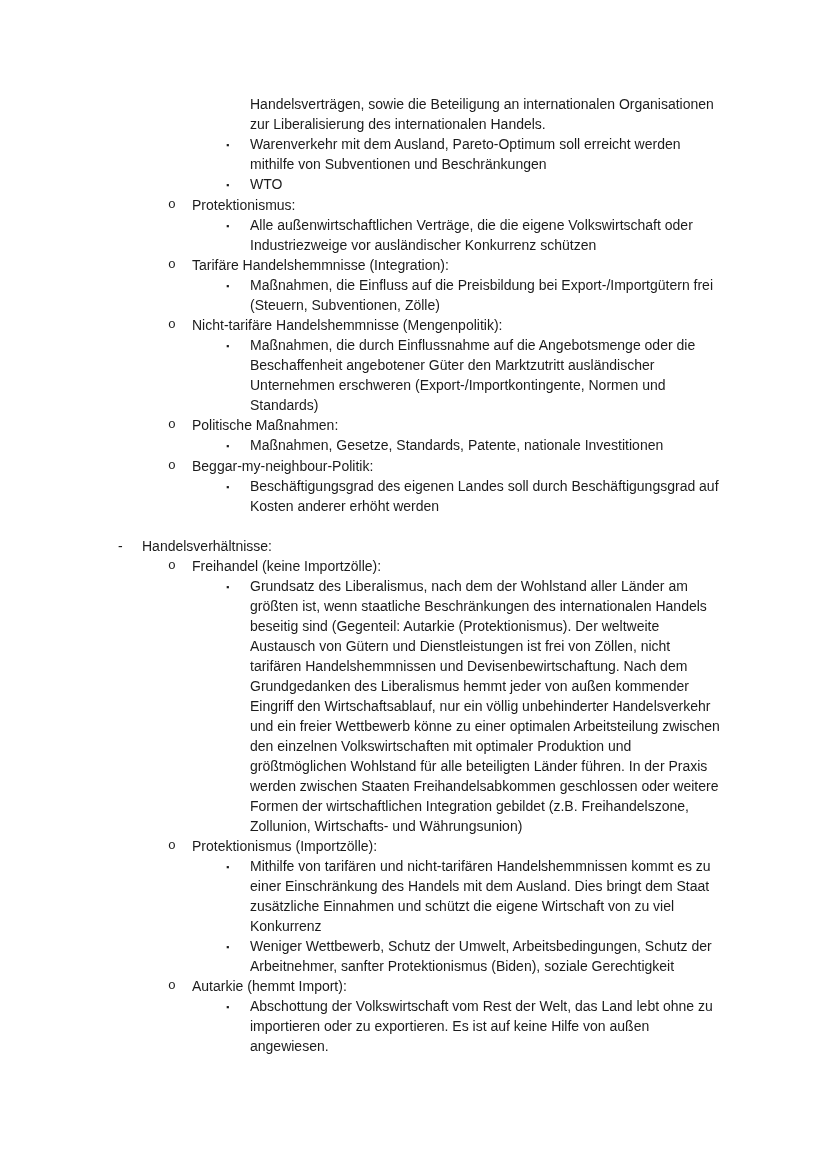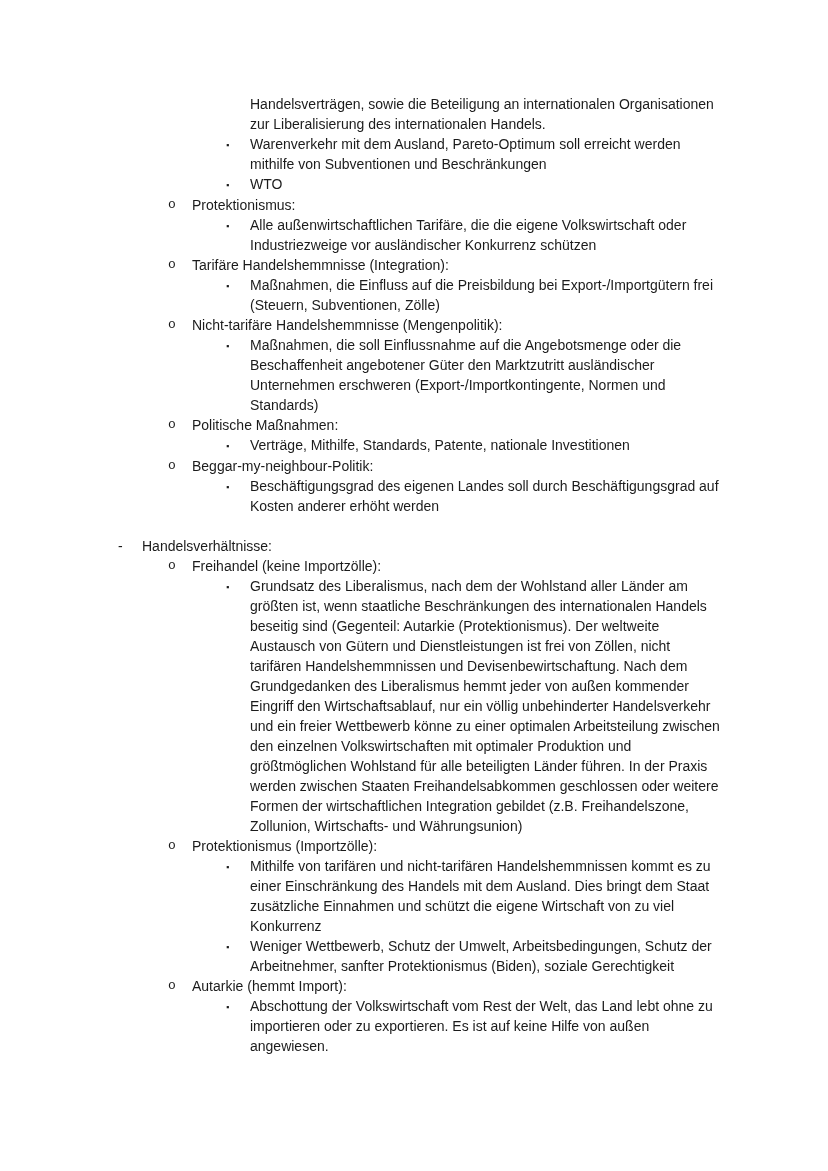--- a/index.html
+++ b/index.html
@@ -73,45 +73,45 @@
       <div class="row square level2">
         <span class="bullet">▪</span>
         <span class="text">WTO</span>
       </div>
       <div class="row circle level1">
         <span class="bullet">o</span>
         <span class="text">Protektionismus:</span>
       </div>
       <div class="row square level2">
         <span class="bullet">▪</span>
-        <span class="text">Alle außenwirtschaftlichen Tarifäre, die die eigene Volkswirtschaft oder Industriezweige vor ausländischer Konkurrenz schützen</span>
+        <span class="text">Alle außenwirtschaftlichen Verträge, die die eigene Volkswirtschaft oder Industriezweige vor ausländischer Konkurrenz schützen</span>
       </div>
       <div class="row circle level1">
         <span class="bullet">o</span>
         <span class="text">Tarifäre Handelshemmnisse (Integration):</span>
       </div>
       <div class="row square level2">
         <span class="bullet">▪</span>
         <span class="text">Maßnahmen, die Einfluss auf die Preisbildung bei Export-/Importgütern frei (Steuern, Subventionen, Zölle)</span>
       </div>
       <div class="row circle level1">
         <span class="bullet">o</span>
         <span class="text">Nicht-tarifäre Handelshemmnisse (Mengenpolitik):</span>
       </div>
       <div class="row square level2">
         <span class="bullet">▪</span>
-        <span class="text">Maßnahmen, die soll Einflussnahme auf die Angebotsmenge oder die Beschaffenheit angebotener Güter den Marktzutritt ausländischer Unternehmen erschweren (Export-/Importkontingente, Normen und Standards)</span>
+        <span class="text">Maßnahmen, die durch Einflussnahme auf die Angebotsmenge oder die Beschaffenheit angebotener Güter den Marktzutritt ausländischer Unternehmen erschweren (Export-/Importkontingente, Normen und Standards)</span>
       </div>
       <div class="row circle level1">
         <span class="bullet">o</span>
         <span class="text">Politische Maßnahmen:</span>
       </div>
       <div class="row square level2">
         <span class="bullet">▪</span>
-        <span class="text">Verträge, Mithilfe, Standards, Patente, nationale Investitionen</span>
+        <span class="text">Maßnahmen, Gesetze, Standards, Patente, nationale Investitionen</span>
       </div>
       <div class="row circle level1">
         <span class="bullet">o</span>
         <span class="text">Beggar-my-neighbour-Politik:</span>
       </div>
       <div class="row square level2">
         <span class="bullet">▪</span>
         <span class="text">Beschäftigungsgrad des eigenen Landes soll durch Beschäftigungsgrad auf Kosten anderer erhöht werden</span>
       </div>
       <div class="row spacer"></div>

